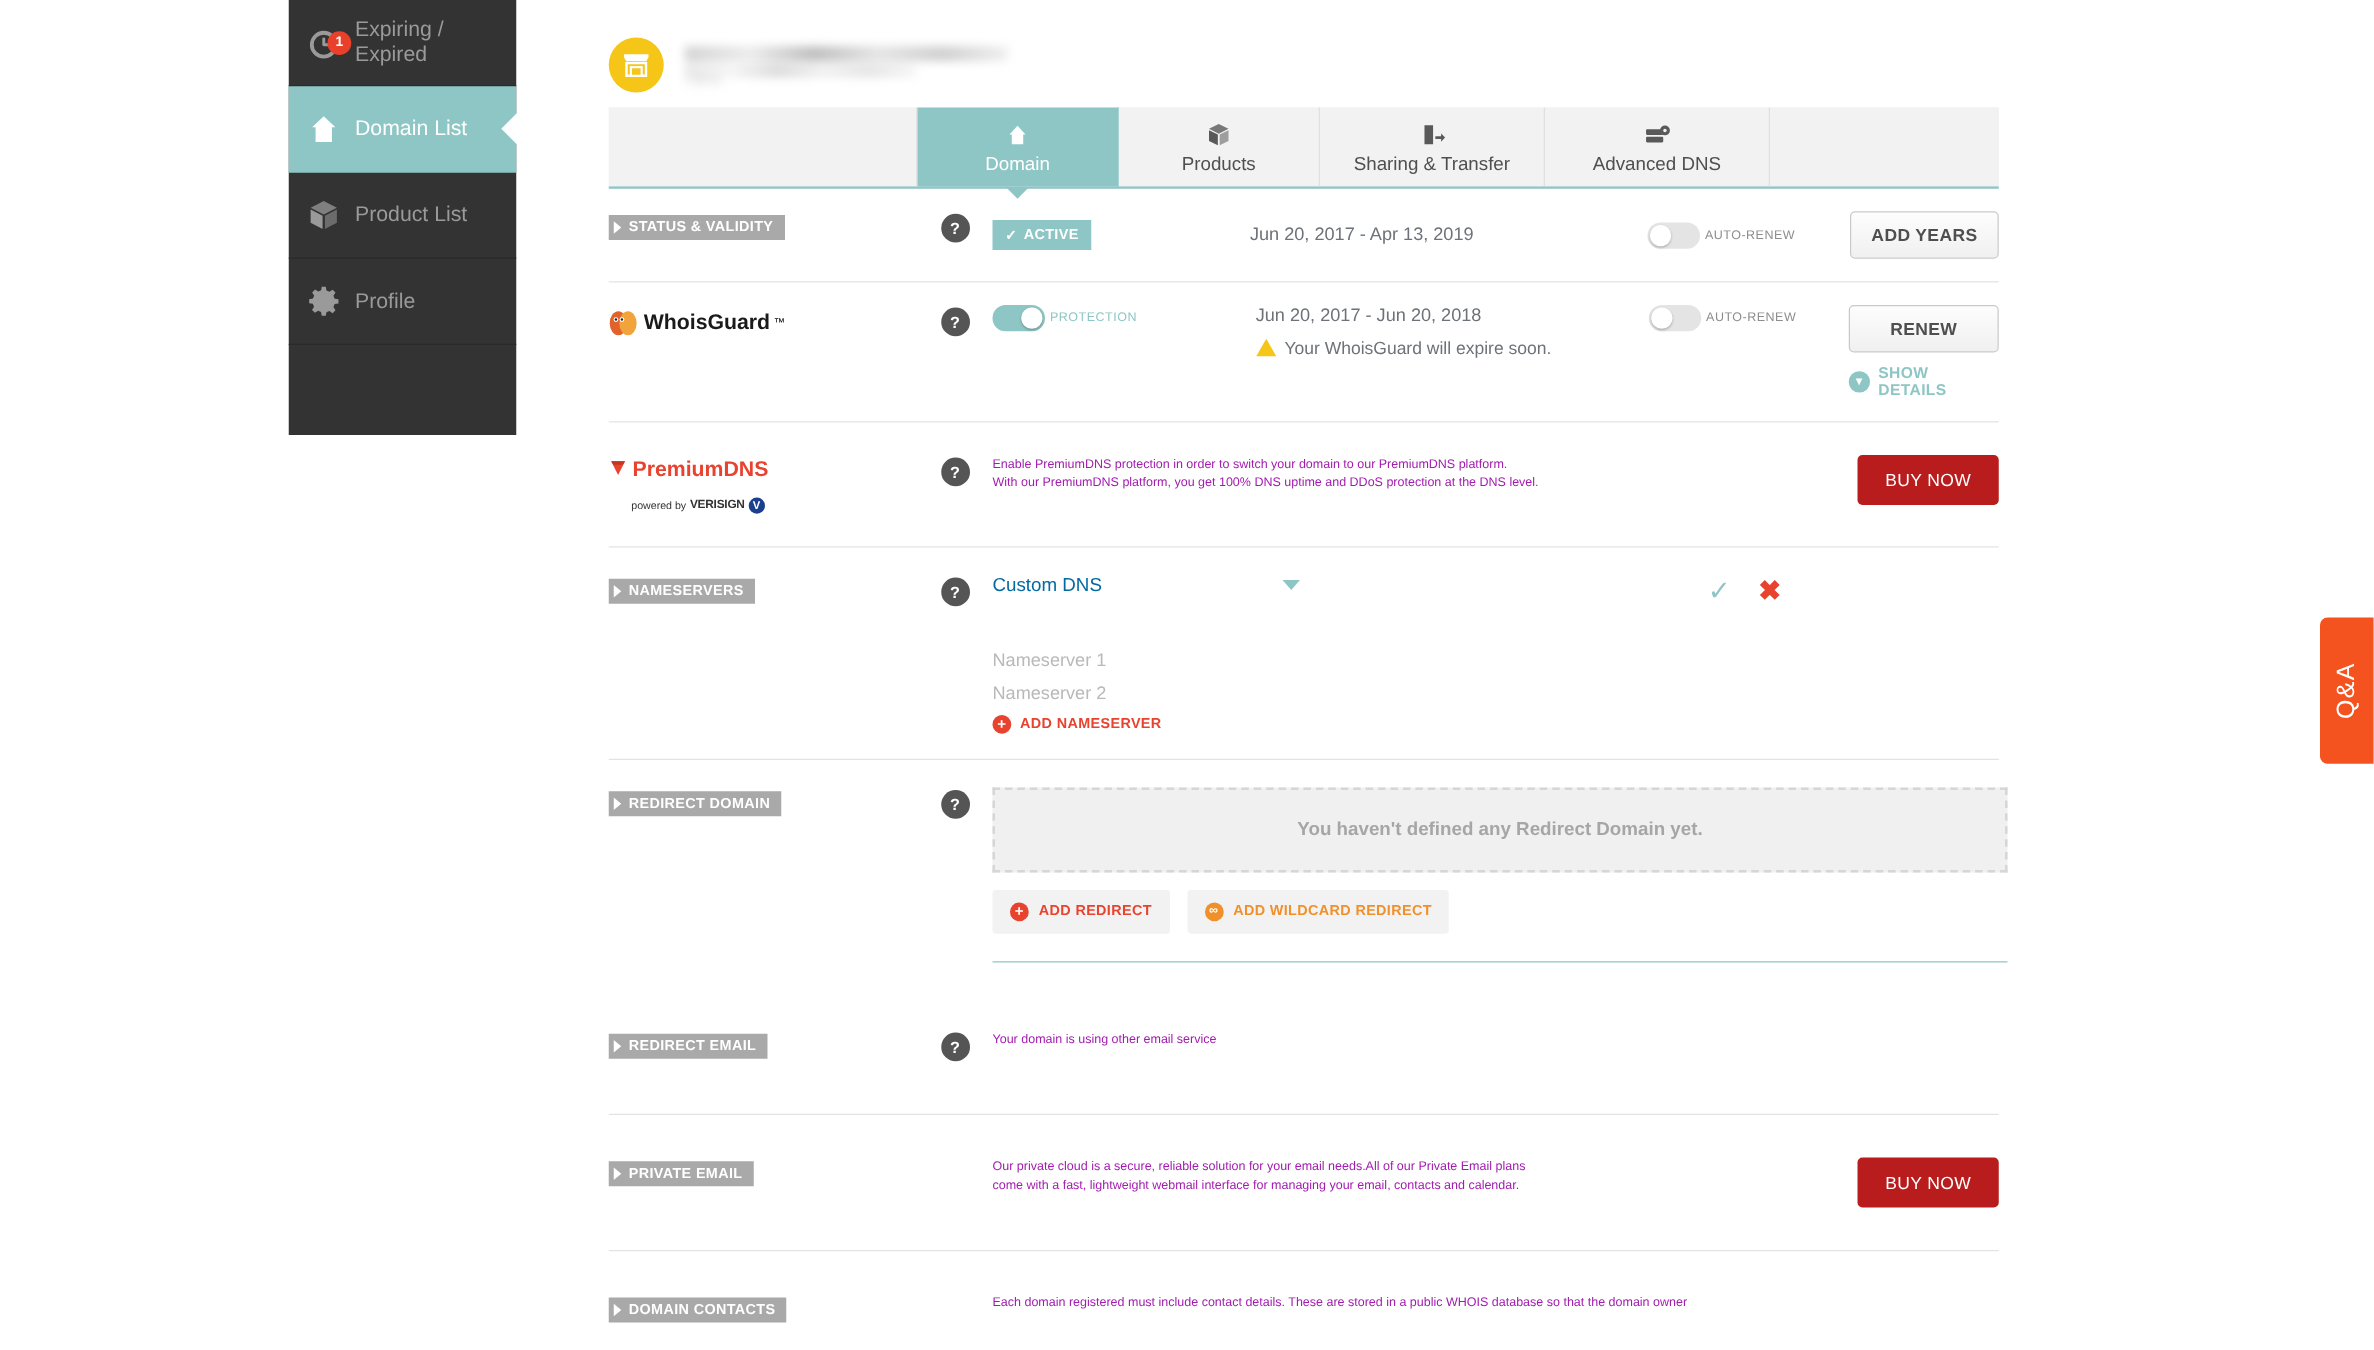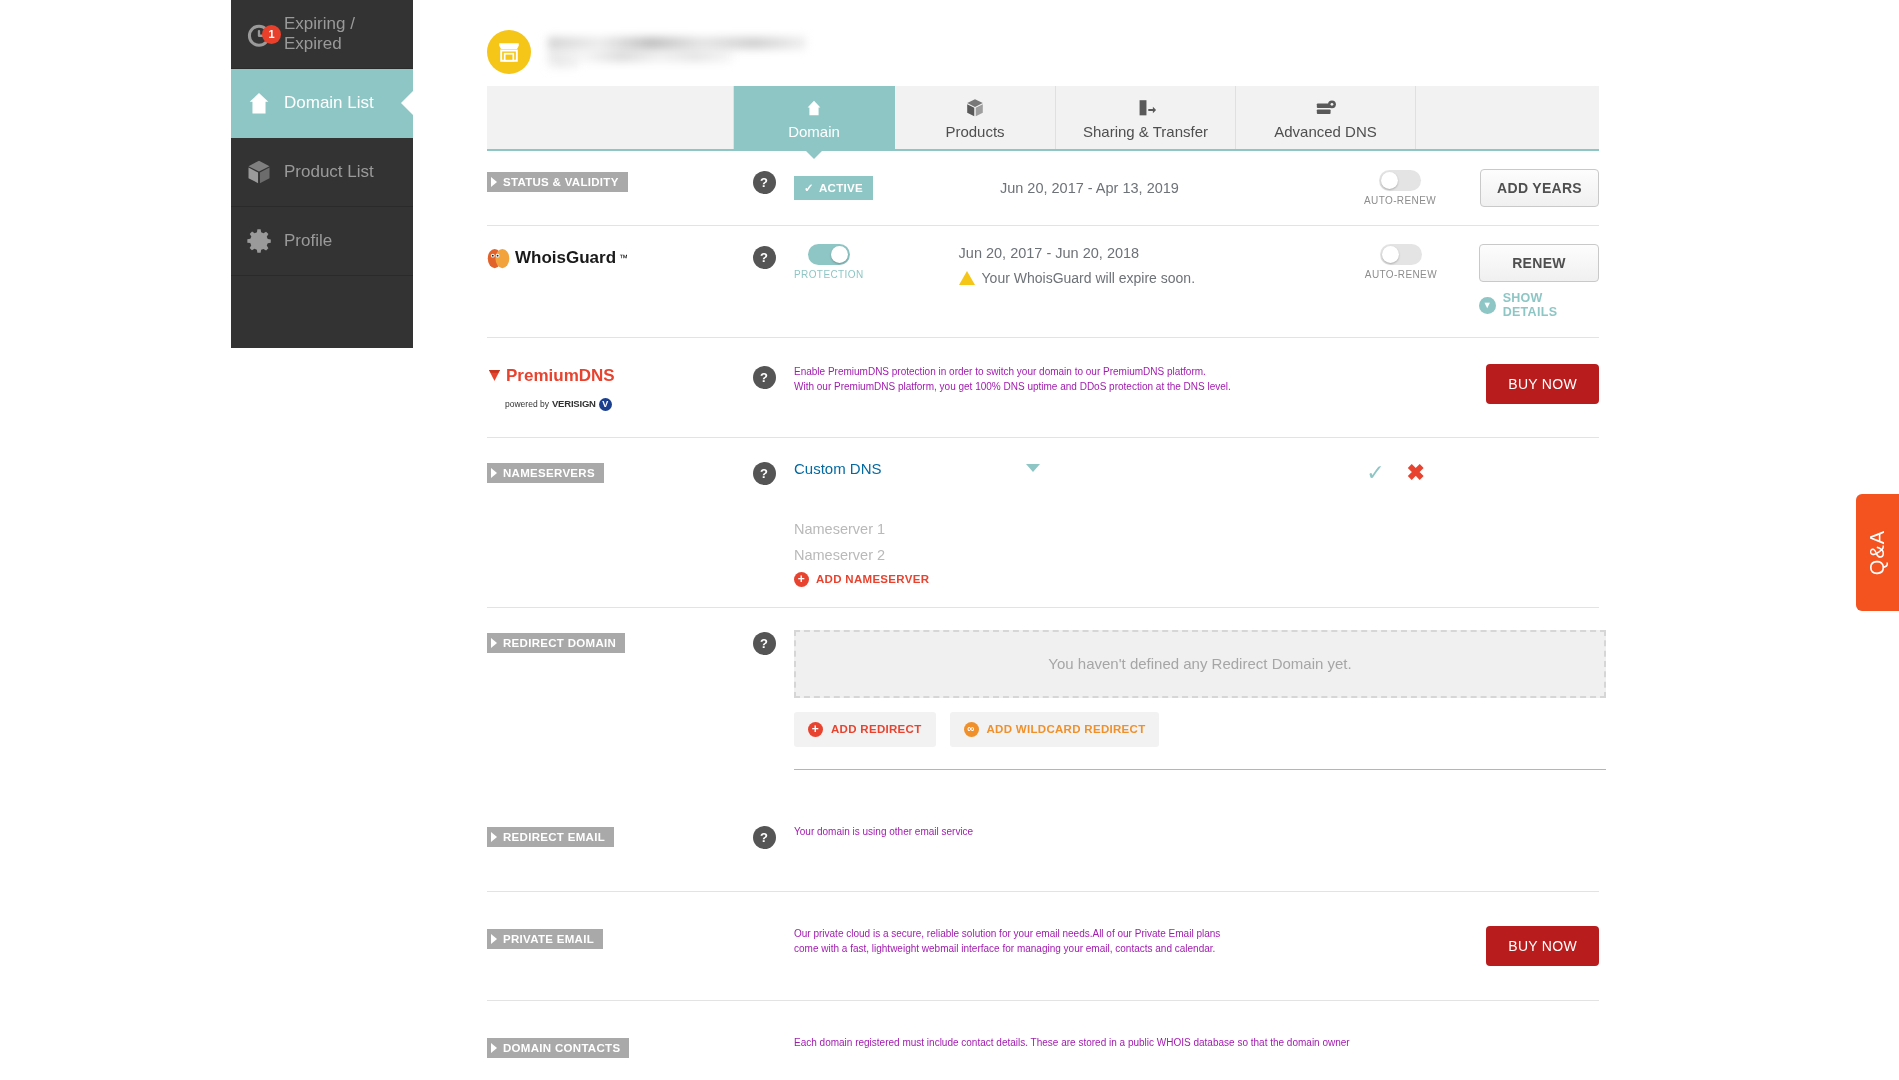--- a/index.html
+++ b/index.html
@@ -116,21 +116,21 @@
   .dates { font-size: 14.5px; color:#6d7278; }
   .warn { display:flex; align-items:center; gap:7px; margin-top:8px; font-size:14px; color:#6d7278;}
   .warn-tri { width:0;height:0;border-left:8px solid transparent;border-right:8px solid transparent;
     border-bottom:14px solid #f5c518; position:relative;}
 
   .switch { width: 42px; height: 21px; border-radius: 11px; background:#e4e4e4; position:relative; }
   .switch .knob { position:absolute; top:2px; left:2px; width:17px;height:17px;border-radius:50%;
     background:#fff; box-shadow:0 1px 2px rgba(0,0,0,.25); }
   .switch.on { background:#8ec6c5; }
   .switch.on .knob { left: auto; right:2px; }
-  .sw-wrap { display:flex; flex-direction:column; align-items:center; gap:4px; }
+  .sw-wrap { display:flex; align-items:center; gap:4px; }
   .sw-cap { font-size: 10px; color:#8d8d8d; letter-spacing:.4px; }
   .sw-cap.teal { color:#8ec6c5; }
 
   .btn-grey {
     background:linear-gradient(#fdfdfd,#f0f0f0); border:1px solid #c9c9c9; border-radius:4px;
     color:#4f4f4f; font-size:14px; font-weight:600; padding:10px 16px; letter-spacing:.3px;
   }
   .btn-red {
     background:#b91c1c; border:none; border-radius:4px; color:#fff;
     font-size:14px; font-weight:400; padding:12px 22px; letter-spacing:.3px;
@@ -155,21 +155,21 @@
     color:#e8432f; font-size:11.5px; font-weight:700; letter-spacing:.3px; }
   .plus-circ { width:15px;height:15px;border-radius:50%;background:#e8432f;color:#fff;
     font-size:12px;line-height:14px;text-align:center;font-weight:bold; }
   .plus-circ.orange { background:#f0902a; font-size:10px; }
   .ok-x { display:flex; align-items:center; gap:22px; font-size:22px; }
   .ok { color:#8ec6c5; } .xx { color:#e8432f; font-weight:bold; }
 
   .empty-box {
     border: 2px dashed #d6d6d6; background:#f0f0f0; height: 68px; width: 812px;
     display:flex; align-items:center; justify-content:center;
-    color:#a6a6a6; font-size:15px;
+    color:#a6a6a6; font-size:15px;font-weight:bold;
   }
   .redir-btns { display:flex; gap:14px; margin-top:14px; }
   .redir-btn { background:#f2f2f2; border-radius:3px; padding:10px 14px;
     display:flex; align-items:center; gap:8px; color:#e8432f;
     font-size:11.5px; font-weight:700; letter-spacing:.3px; }
   .redir-btn.wild { color:#f0902a; }
   .teal-rule { border-bottom: 1.5px solid #8ec6c5; width: 812px; margin-top: 22px; }
 
   
   .qa-tab {

